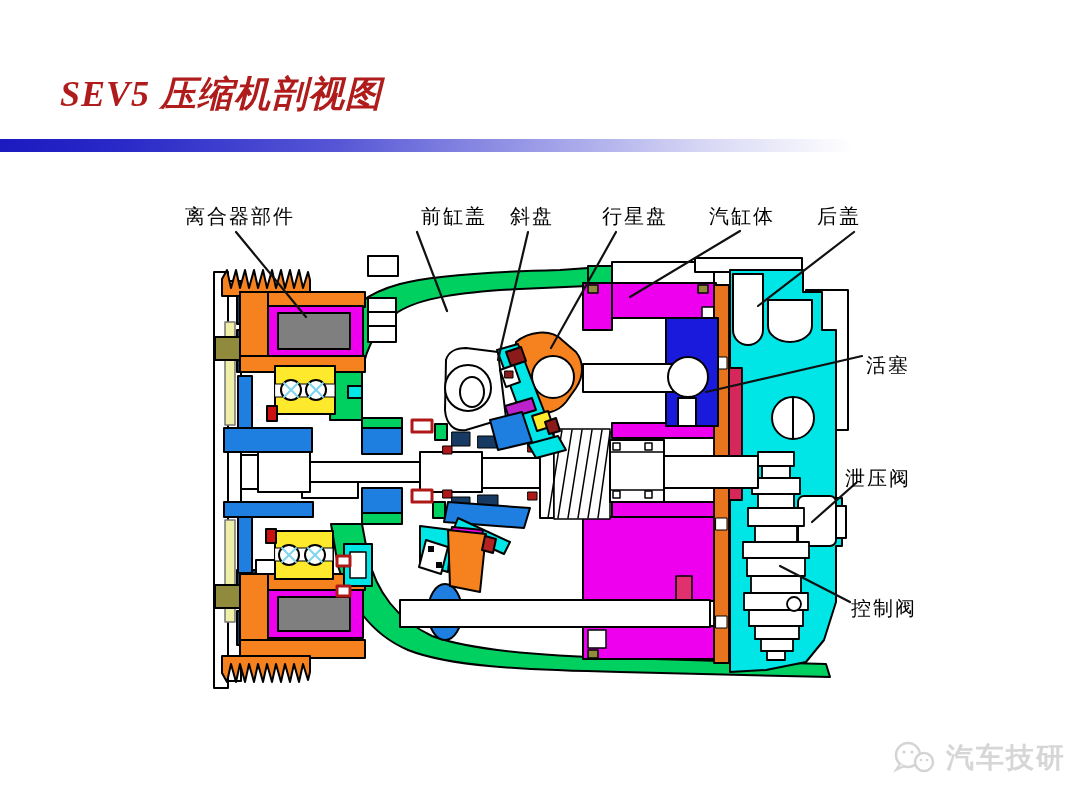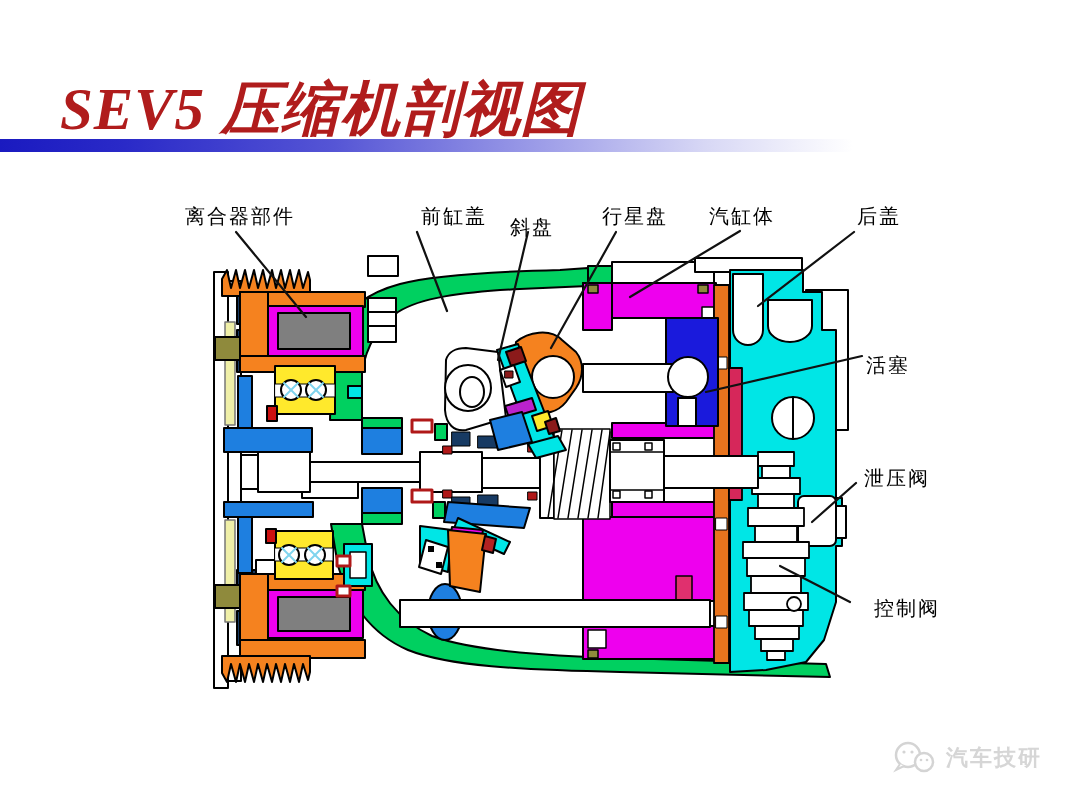--- a/index.html
+++ b/index.html
@@ -1,28 +1,28 @@
 <!DOCTYPE html>
 <html><head>
 <meta charset="utf-8">
 <style>
   html,body{margin:0;padding:0;}
   body{width:1080px;height:807px;position:relative;background:#ffffff;overflow:hidden;
        font-family:"Liberation Sans",sans-serif;}
   .title{position:absolute;left:60px;top:70px;font-family:"Liberation Serif",serif;
-         font-style:italic;font-weight:bold;font-size:59px;letter-spacing:1px;
+         font-style:italic;font-weight:bold;font-size:36px;letter-spacing:1px;
          color:#B01C1C;white-space:nowrap;}
   .accent-bar{position:absolute;left:0;top:139px;width:1040px;height:13px;
        background:linear-gradient(90deg,#1A1AC0 0%,#2A2AC8 12%,#5555D5 32%,#9D9DE8 52%,#D8D8F5 68%,#FFFFFF 82%);}
   .diagram-svg{position:absolute;left:0;top:0;width:1080px;height:807px;}
   .lbl{position:absolute;font-family:"Liberation Serif",serif;font-size:20px;
        letter-spacing:2px;color:#000000;white-space:nowrap;}
   .watermark{position:absolute;left:888px;top:738px;display:flex;align-items:center;
        color:#D6D6D6;}
-  .watermark .wm-text{font-size:22px;font-weight:bold;letter-spacing:2px;margin-left:6px;}
+  .watermark .wm-text{font-size:28px;font-weight:bold;letter-spacing:2px;margin-left:6px;}
 </style>
 </head>
 <body>
 
 <div class="title">SEV5 压缩机剖视图</div>
 <div class="accent-bar"></div>
 
 <svg class="diagram-svg" viewBox="0 0 1080 807" xmlns="http://www.w3.org/2000/svg" stroke-linejoin="round" stroke-linecap="round">
 
   <g fill="#00D060" stroke="#000" stroke-width="2">
@@ -266,27 +266,27 @@
     <line x1="740" y1="231" x2="630" y2="297"></line>
     <line x1="854" y1="232" x2="758" y2="306"></line>
     <line x1="862" y1="356" x2="706" y2="392"></line>
     <line x1="856" y1="483" x2="812" y2="522"></line>
     <line x1="850" y1="602" x2="780" y2="566"></line>
   </g>
 </svg>
 
 <div class="lbl" style="left:185px;top:203px">离合器部件</div>
 <div class="lbl" style="left:421px;top:203px">前缸盖</div>
-<div class="lbl" style="left:510px;top:214px">斜盘</div>
+<div class="lbl" style="left:510px;top:203px">斜盘</div>
 <div class="lbl" style="left:602px;top:203px">行星盘</div>
 <div class="lbl" style="left:709px;top:203px">汽缸体</div>
-<div class="lbl" style="left:857px;top:203px">后盖</div>
+<div class="lbl" style="left:817px;top:203px">后盖</div>
 <div class="lbl" style="left:866px;top:352px">活塞</div>
-<div class="lbl" style="left:864px;top:465px">泄压阀</div>
-<div class="lbl" style="left:874px;top:595px">控制阀</div>
+<div class="lbl" style="left:845px;top:465px">泄压阀</div>
+<div class="lbl" style="left:851px;top:595px">控制阀</div>
 
 <div class="watermark">
   <svg width="52" height="40" viewBox="0 0 52 40">
     <circle cx="20" cy="17" r="12" fill="none" stroke="#D4D4D4" stroke-width="2.5"></circle>
     <circle cx="36" cy="24" r="9" fill="#fff" stroke="#D4D4D4" stroke-width="2.5"></circle>
     <path d="M12,26 L8,32 L16,28" fill="#fff" stroke="#D4D4D4" stroke-width="2"></path>
     <circle cx="16" cy="14" r="1.6" fill="#D4D4D4"></circle>
     <circle cx="24" cy="14" r="1.6" fill="#D4D4D4"></circle>
     <circle cx="33" cy="22" r="1.3" fill="#D4D4D4"></circle>
     <circle cx="39" cy="22" r="1.3" fill="#D4D4D4"></circle>

